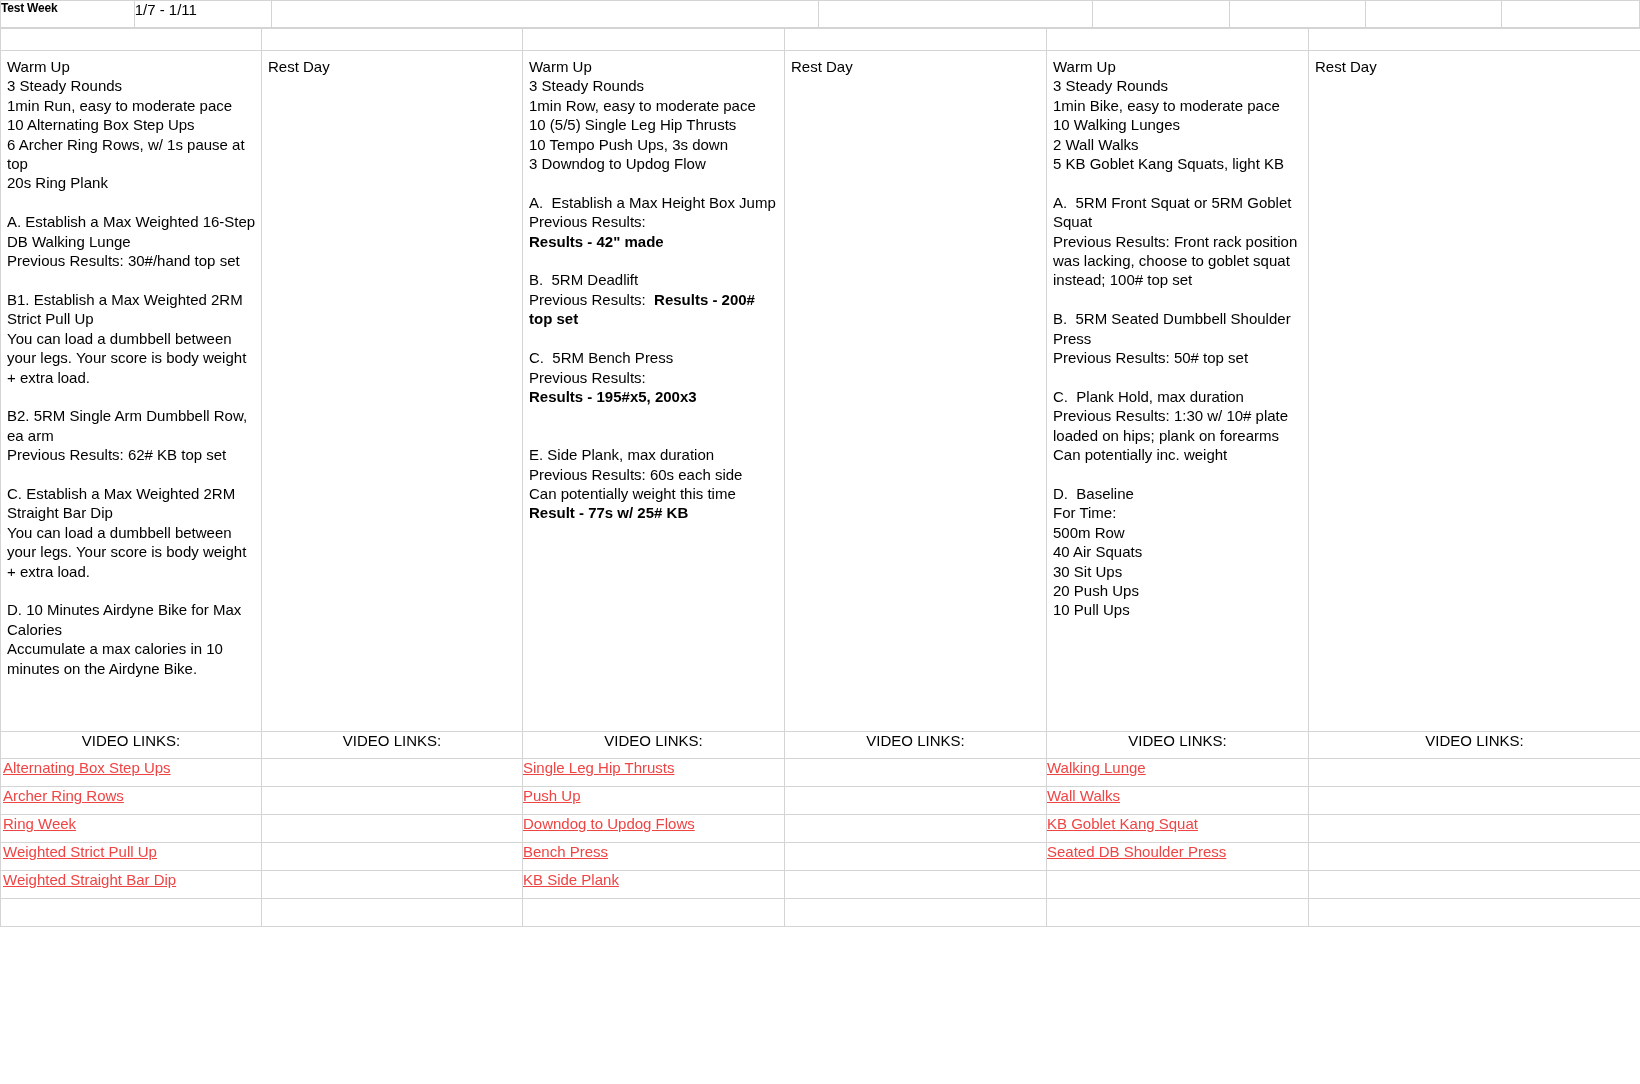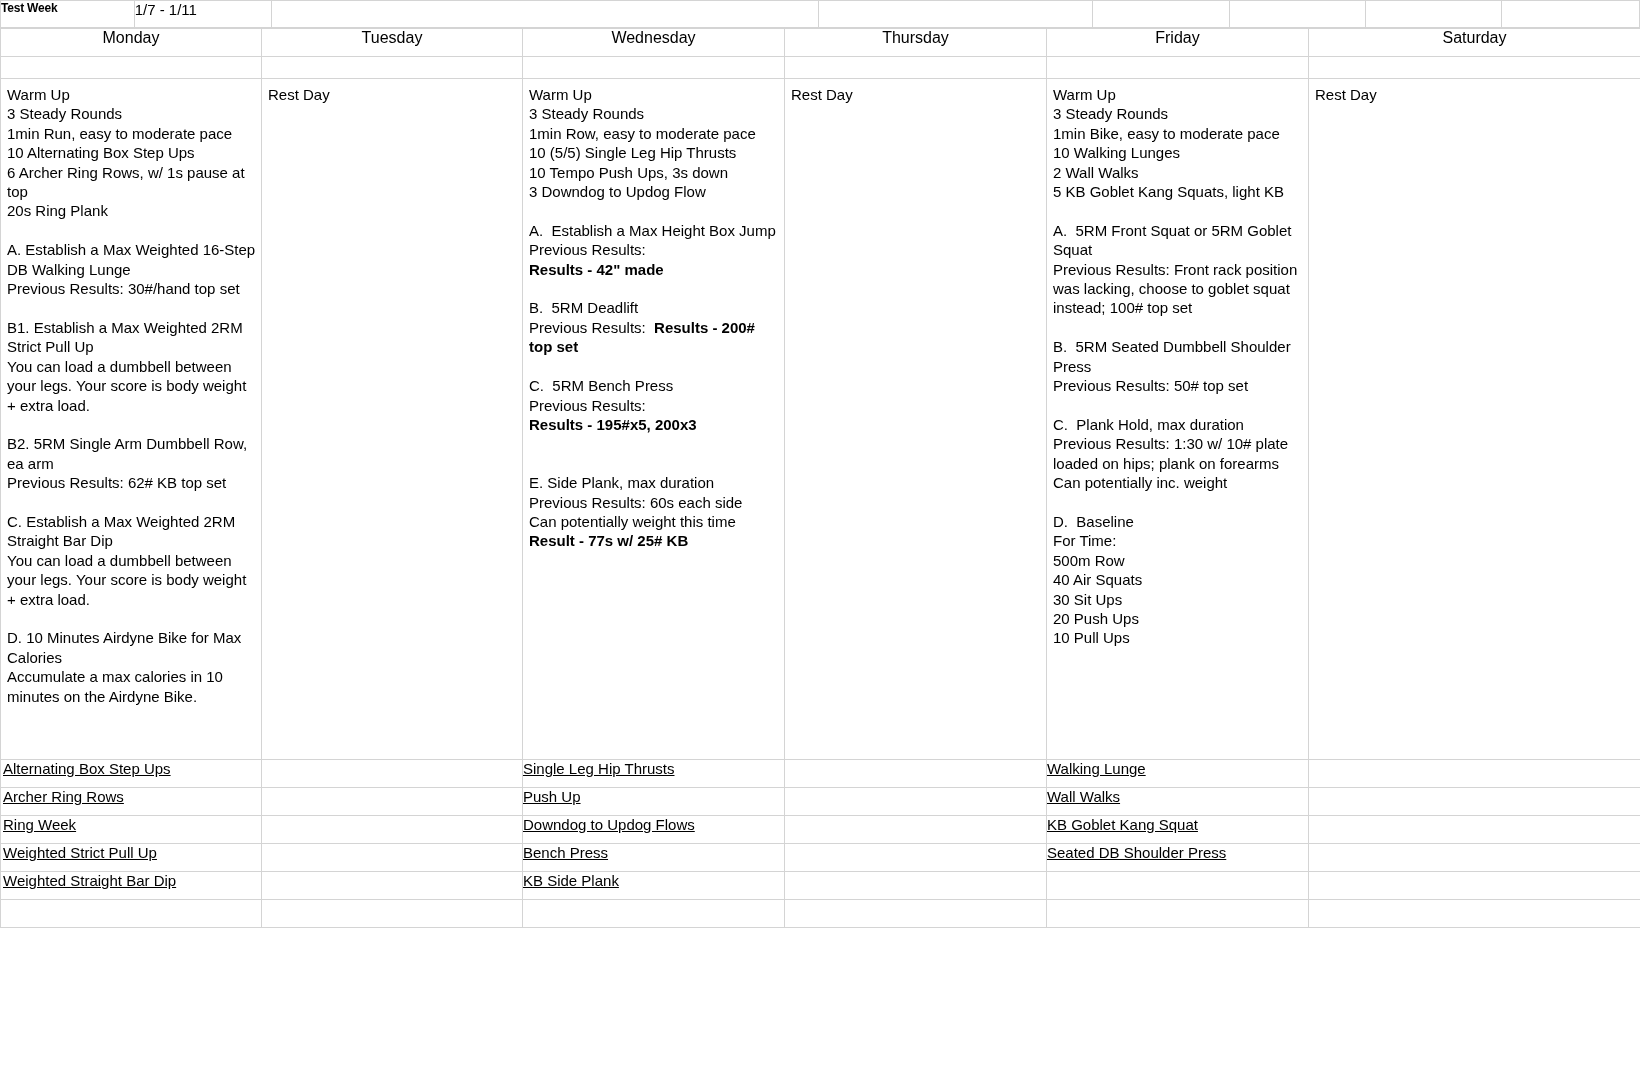--- a/index.html
+++ b/index.html
@@ -102,21 +102,21 @@
     border-bottom: 1px solid #cdbda7;
   }
   .vl-row td {
     height: 27px;
     font-size: 15px;
     padding: 3px 0 0 4px;
     border: 1px solid #d8d8d8;
   }
   .vl-row td.mon { padding-left: 2px; }
   a.vlink {
-    color: #000000;
+    color: #ef4444;
     text-decoration: underline;
     font-size: 15px;
     cursor: pointer;
   }
 </style>
 </head>
 <body>
 
 <div class="sheet">
 
@@ -152,28 +152,20 @@
     <colgroup>
       <col style="width:261px">
       <col style="width:261px">
       <col style="width:262px">
       <col style="width:262px">
       <col style="width:262px">
       <col style="width:332px">
     </colgroup>
 
     <tbody>
-        <tr class="day-row">
-      <td>Monday</td>
-      <td>Tuesday</td>
-      <td>Wednesday</td>
-      <td>Thursday</td>
-      <td>Friday</td>
-      <td>Saturday</td>
-    </tr>
 
     <tr class="spacer-row">
       <td></td>
       <td></td>
       <td></td>
       <td></td>
       <td></td>
       <td></td>
     </tr>
 
@@ -256,20 +248,28 @@
 40 Air Squats
 30 Sit Ups
 20 Push Ups
 10 Pull Ups</div>
       </td>
       <td>
         <div class="workout">Rest Day</div>
       </td>
     </tr>
 
+    <tr class="vl-head">
+      <td>VIDEO LINKS:</td>
+      <td>VIDEO LINKS:</td>
+      <td>VIDEO LINKS:</td>
+      <td>VIDEO LINKS:</td>
+      <td>VIDEO LINKS:</td>
+      <td>VIDEO LINKS:</td>
+    </tr>
 
     </tbody>
       <tbody id="vl-body">
         <tr class="vl-row">
           <td class="mon"><a class="vlink">Alternating Box Step Ups</a></td>
           <td></td>
           <td><a class="vlink">Single Leg Hip Thrusts</a></td>
           <td></td>
           <td><a class="vlink">Walking Lunge</a></td>
           <td></td>

